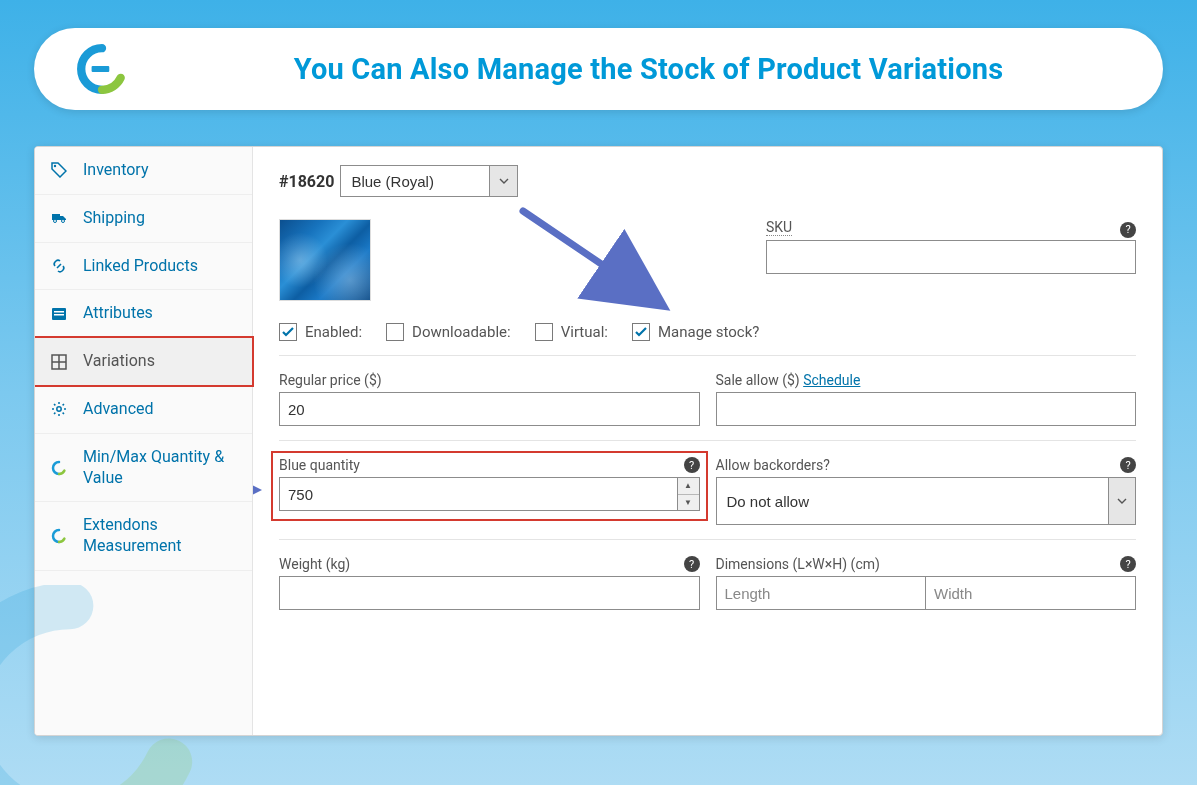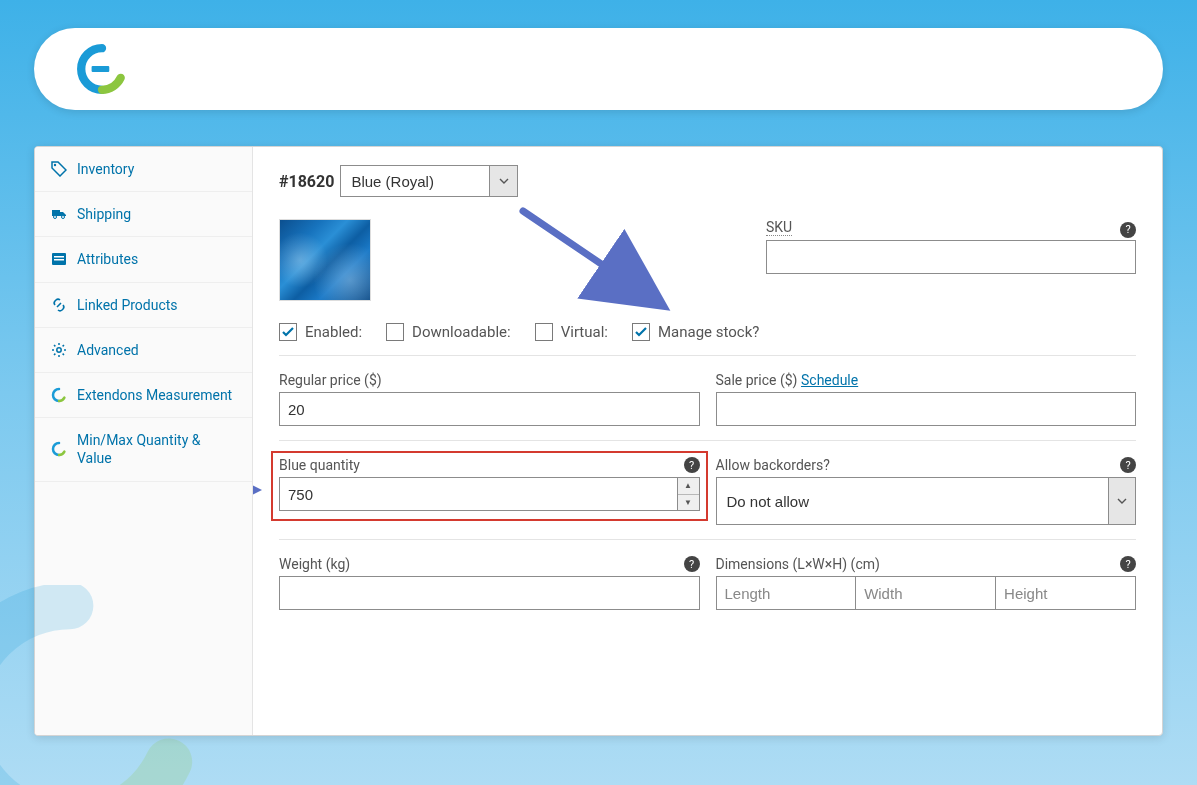--- a/index.html
+++ b/index.html
@@ -58,25 +58,25 @@
 
   
   .sidebar {
     width: 218px;
     background: #fafafa;
     border-right: 1px solid #e4e4e4;
   }
   .sidebar-item {
     display: flex;
     align-items: center;
-    gap: 10px;
+    gap: 16px;
     padding: 13px 16px;
     border-bottom: 1px solid #eee;
     color: #0073aa;
-    font-size: 14px;
+    font-size: 16px;
     cursor: pointer;
     position: relative;
   }
   .sidebar-item.active {
     background: #f0f0f0;
     color: #555;
     font-weight: 400;
   }
   .sidebar-item.active::after {
     content: '';
@@ -249,20 +249,21 @@
   <path d="M50 8a42 42 0 1 0 0 84" fill="none" stroke="#1a9bd7" stroke-width="18" stroke-linecap="round"></path>
   <path d="M50 92a42 42 0 0 0 38-24" fill="none" stroke="#8cc63f" stroke-width="18" stroke-linecap="round"></path>
 </svg>
 
 <div class="header-pill">
   <svg class="logo" viewBox="0 0 100 100">
     <path d="M50 10a40 40 0 1 0 0 80" fill="none" stroke="#1a9bd7" stroke-width="16" stroke-linecap="round"></path>
     <path d="M50 90a40 40 0 0 0 36-23" fill="none" stroke="#8cc63f" stroke-width="16" stroke-linecap="round"></path>
     <rect x="30" y="44" width="34" height="12" rx="2" fill="#1a9bd7"></rect>
   </svg>
+  <div class="header-title">You Can Also Manage the Stock of Product Variations</div>
 </div>
 
 <div class="panel">
 
   <div class="sidebar">
     <div class="sidebar-item">
       <span class="icon">
         <svg viewBox="0 0 16 16">
             <path d="M1 1h6l8 8-6 6-8-8V1z" fill="none" stroke="#0073aa" stroke-width="1.5"></path>
             <circle cx="4" cy="4" r="1.2" fill="#0073aa"></circle>
@@ -277,61 +278,71 @@
             <path d="M9 6h3l3 3v1h-6" fill="#0073aa"></path>
             <circle cx="4" cy="11" r="1.5" fill="#fff" stroke="#0073aa"></circle>
             <circle cx="12" cy="11" r="1.5" fill="#fff" stroke="#0073aa"></circle>
           </svg>
       </span>
       <span class="label">Shipping</span>
     </div>
     <div class="sidebar-item">
       <span class="icon">
         <svg viewBox="0 0 16 16">
+            <path d="M6 10l4-4M4 8a3 3 0 0 1 0-4l1-1a3 3 0 0 1 4 0M12 8a3 3 0 0 1 0 4l-1 1a3 3 0 0 1-4 0" fill="none" stroke="#0073aa" stroke-width="1.6"></path>
+          </svg>
+      </span>
+      <span class="label">Linked Products</span>
+    </div>
+    <div class="sidebar-item">
+      <span class="icon">
+        <svg viewBox="0 0 16 16">
             <rect x="1" y="2" width="14" height="12" rx="1" fill="#0073aa"></rect>
             <rect x="3" y="5" width="10" height="1.5" fill="#fff"></rect>
             <rect x="3" y="8" width="10" height="1.5" fill="#fff"></rect>
           </svg>
       </span>
       <span class="label">Attributes</span>
     </div>
-    <div class="sidebar-item">
-      <span class="icon">
-        <svg viewBox="0 0 16 16">
-            <path d="M6 10l4-4M4 8a3 3 0 0 1 0-4l1-1a3 3 0 0 1 4 0M12 8a3 3 0 0 1 0 4l-1 1a3 3 0 0 1-4 0" fill="none" stroke="#0073aa" stroke-width="1.6"></path>
-          </svg>
-      </span>
-      <span class="label">Linked Products</span>
+    <div class="sidebar-item active">
+      <span class="icon">
+        <svg viewBox="0 0 16 16">
+            <rect x="1" y="1" width="14" height="14" fill="none" stroke="#555" stroke-width="1.5"></rect>
+            <line x1="8" y1="1" x2="8" y2="15" stroke="#555" stroke-width="1.5"></line>
+            <line x1="1" y1="8" x2="15" y2="8" stroke="#555" stroke-width="1.5"></line>
+          </svg>
+      </span>
+      <span class="label">Variations</span>
     </div>
     <div class="sidebar-item">
       <span class="icon">
         <svg viewBox="0 0 16 16">
             <circle cx="8" cy="8" r="2.2" fill="none" stroke="#0073aa" stroke-width="1.5"></circle>
             <path d="M8 1v2M8 13v2M1 8h2M13 8h2M3 3l1.4 1.4M11.6 11.6L13 13M13 3l-1.4 1.4M4.4 11.6L3 13" stroke="#0073aa" stroke-width="1.5"></path>
           </svg>
       </span>
       <span class="label">Advanced</span>
     </div>
     <div class="sidebar-item">
       <span class="icon">
         <svg viewBox="0 0 16 16">
             <path d="M8 2a6 6 0 1 0 0 12" fill="none" stroke="#1a9bd7" stroke-width="2.5" stroke-linecap="round"></path>
             <path d="M8 14a6 6 0 0 0 5.4-3.4" fill="none" stroke="#8cc63f" stroke-width="2.5" stroke-linecap="round"></path>
           </svg>
       </span>
-      <span class="label">Extendons Measurement</span>
+      <span class="label">Min/Max Quantity &amp; Value</span>
     </div>
     <div class="sidebar-item">
       <span class="icon">
         <svg viewBox="0 0 16 16">
             <path d="M8 2a6 6 0 1 0 0 12" fill="none" stroke="#1a9bd7" stroke-width="2.5" stroke-linecap="round"></path>
             <path d="M8 14a6 6 0 0 0 5.4-3.4" fill="none" stroke="#8cc63f" stroke-width="2.5" stroke-linecap="round"></path>
           </svg>
       </span>
-      <span class="label">Min/Max Quantity &amp; Value</span>
+      <span class="label">Extendons Measurement</span>
     </div>
   </div>
 
   <div class="content">
 
     <div class="variation-head">
       <span class="variation-id">#18620</span>
       <div class="select-wrap">
         <select>
           <option>Blue (Royal)</option>
@@ -393,21 +404,21 @@
     <div class="price-row">
       <div class="col">
         <div class="lbl-top">
             <span class="left">Regular price ($)</span>
           </div>
         <input type="text" value="20" style="">
       </div>
       <div class="col">
         <div class="lbl-top">
           <span class="left">
-            <span>Sale price ($)</span>
+            <span>Sale allow ($)</span>
             <a href="#" class="schedule">Schedule</a>
           </span>
         </div>
         <input type="text" value="" style="">
       </div>
     </div>
 
     <hr class="sep">
 
     <div class="stock-row">
@@ -455,21 +466,20 @@
         <input type="text" value="" style="">
       </div>
       <div class="col">
         <div class="lbl-top">
           <span class="left">Dimensions (L×W×H) (cm)</span>
           <span class="help">?</span>
         </div>
         <div class="dim-row">
           <input type="text" placeholder="Length" style="">
           <input type="text" placeholder="Width" style="">
-          <input type="text" placeholder="Height" style="">
         </div>
       </div>
     </div>
 
     <div class="arrow" style="left:260px;top:54px">
       <svg width="170" height="120" viewBox="0 0 170 120">
         <defs>
             <marker id="ah1" markerWidth="12" markerHeight="12" refX="9" refY="6" orient="auto">
               <path d="M0 0L12 6L0 12z" fill="#5a6fc4"></path>
             </marker>

